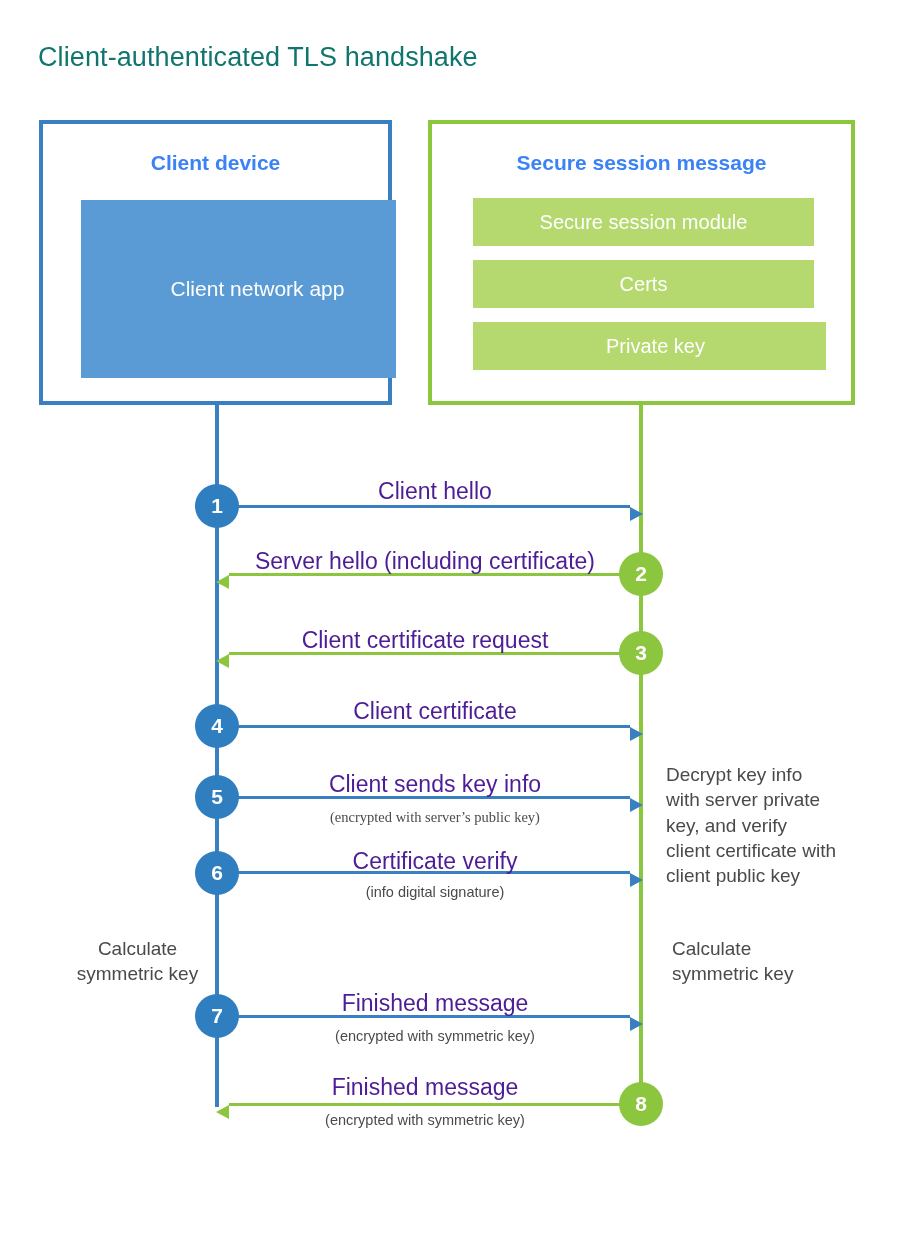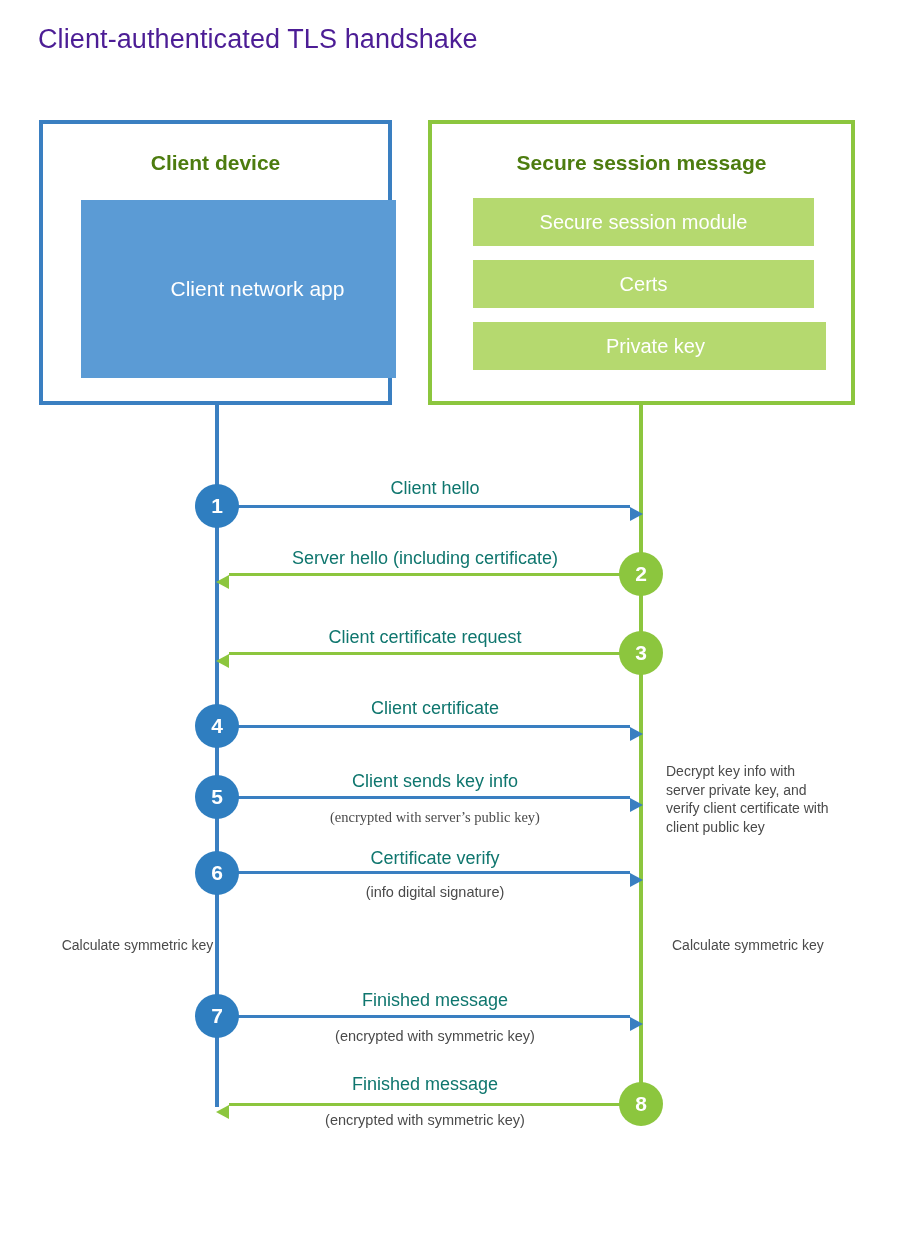--- a/index.html
+++ b/index.html
@@ -5,32 +5,32 @@
   html,body{margin:0;padding:0;background:#ffffff;}
   body{
     width:900px;height:1256px;position:relative;overflow:hidden;
     font-family:"Liberation Sans","DejaVu Sans",sans-serif;
     color:#4a4a4a;-webkit-font-smoothing:antialiased;
   }
   .page{position:absolute;left:0;top:0;width:900px;height:1256px;}
 
   
   .title{
-    position:absolute;left:38px;top:24px;
-    font-size:27px;font-weight:400;color:#4c1d95;letter-spacing:.1px;
+    position:absolute;left:38px;top:42px;
+    font-size:27px;font-weight:400;color:#0f766e;letter-spacing:.1px;
     white-space:nowrap;
   }
 
   
   .entity-box{position:absolute;background:#ffffff;box-sizing:border-box;}
   .client-box{left:39px;top:120px;width:353px;height:285px;border:4px solid #3a7fc1;}
   .server-box{left:428px;top:120px;width:427px;height:285px;border:4px solid #8cc63e;}
   .entity-title{
     position:absolute;left:0;right:0;top:27px;text-align:center;
-    font-size:21px;font-weight:700;color:#4d7c0f;
+    font-size:21px;font-weight:700;color:#3b82f6;
   }
 
   
   .client-app{
     position:absolute;left:38px;top:76px;width:277px;height:178px;
     background:#5b9bd5;
     display:flex;align-items:center;justify-content:center;
     text-align:center;color:#ffffff;font-size:21px;line-height:1.32;font-weight:400;padding-left:38px;
   }
 
@@ -61,30 +61,30 @@
   .step-circle{
     position:absolute;width:44px;height:44px;border-radius:50%;
     display:flex;align-items:center;justify-content:center;
     color:#ffffff;font-size:21px;font-weight:700;
   }
   .step-circle.blue{background:#2f7ec0;}
   .step-circle.green{background:#8cc63e;}
 
   .msg-label{
     position:absolute;text-align:center;white-space:nowrap;
-    font-size:18px;color:#0f766e;font-weight:400;
+    font-size:23px;color:#4c1d95;font-weight:400;
   }
   .msg-sub{
     position:absolute;text-align:center;white-space:nowrap;
     font-size:14.5px;color:#4a4a4a;font-weight:400;
   }
 
   
   .side-note{
-    position:absolute;font-size:14px;line-height:1.33;color:#4a4a4a;font-weight:400;
+    position:absolute;font-size:19px;line-height:1.33;color:#4a4a4a;font-weight:400;
   }
   .note-decrypt{left:666px;top:762px;width:170px;text-align:left;}
   .note-calc-client{left:60px;top:936px;width:155px;text-align:center;}
   .note-calc-server{left:672px;top:936px;width:160px;text-align:left;}
 </style>
 </head>
 <body>
 
 <div class="page">
 

